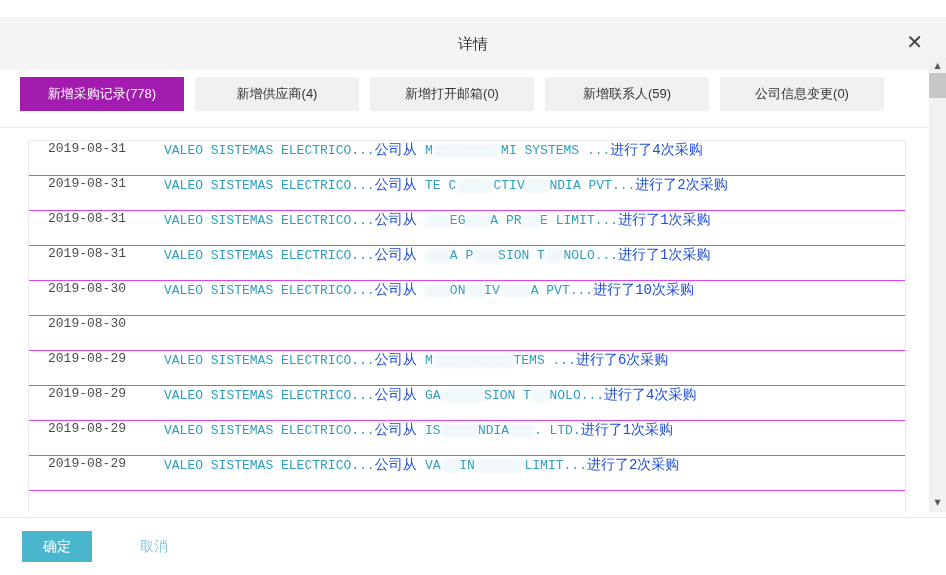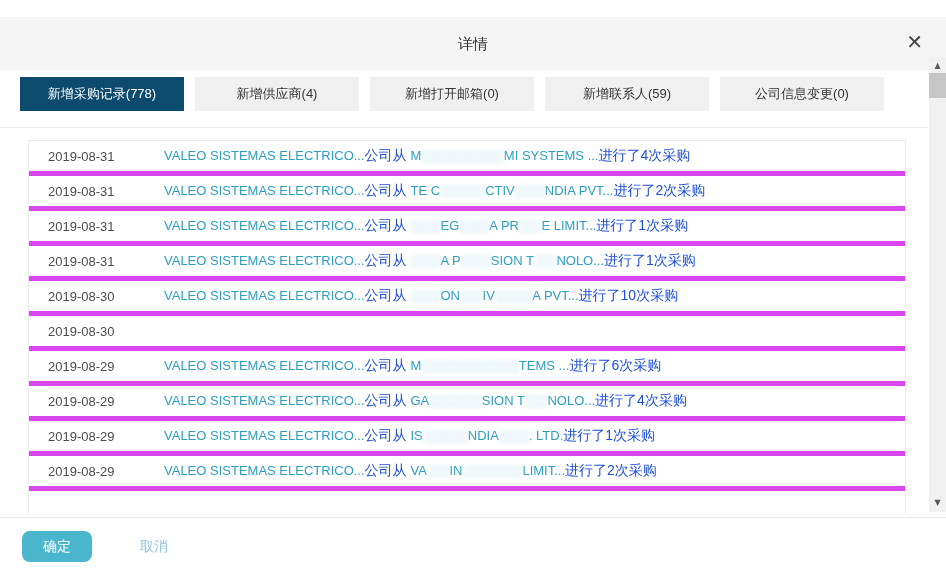--- a/index.html
+++ b/index.html
@@ -30,36 +30,36 @@
     position:absolute; top:77px; left:20px;
     display:flex; gap:11px;
   }
   .tab {
     width:164px; height:34px;
     display:flex; align-items:center; justify-content:center;
     background:#f0f0f0; color:#333; font-size:13px;
     border:none; cursor:pointer; white-space:nowrap;
     font-family:inherit;
   }
-  .tab.active { background:#0c4a6e; color:#fff; }
+  .tab.active { background:#a21caf; color:#fff; }
   
   .tabs-separator {
     position:absolute; top:127px; left:0; width:928px;
     border-top:1px solid #ececec;
   }
   
   .records {
     position:absolute; top:140px; left:28px;
     width:878px; height:374px;
     border:1px solid #eaeaea; border-bottom:none;
     overflow:hidden; background:#fff;
   }
   .record-row {
-    height:35px; border-bottom:5px solid #d946ef;
-    display:flex; align-items:center;
+    height:35px; border-bottom:1px solid #d946ef;
+    display:flex; align-items:flex-start;font-family:Liberation Mono, monospace;
   }
   .cell-date {
     width:135px; padding-left:19px; flex:none;
     font-size:13px; color:#4c4c4c;
   }
   .cell-main {
     flex:1; white-space:nowrap; overflow:hidden;
     font-size:13px;
   }
   .company-link { color:#2d9ec0; }
@@ -89,21 +89,21 @@
   }
   
   .modal-footer {
     position:absolute; bottom:0; left:0; right:0; height:58px;
     background:#fff; border-top:1px solid #e8e8e8;
     display:flex; align-items:center; padding-left:22px;
   }
   .btn-confirm {
     width:70px; height:31px;
     background:#4ab6ce; color:#fff;
-    border:none; border-radius:8px;
+    border:none; border-radius:0;
     font-size:14px; cursor:pointer; font-family:inherit;
   }
   .btn-cancel {
     margin-left:42px;
     background:none; border:none;
     color:#8fc6dc; font-size:14px; cursor:pointer; font-family:inherit;
   }
 </style>
 </head>
 <body>

